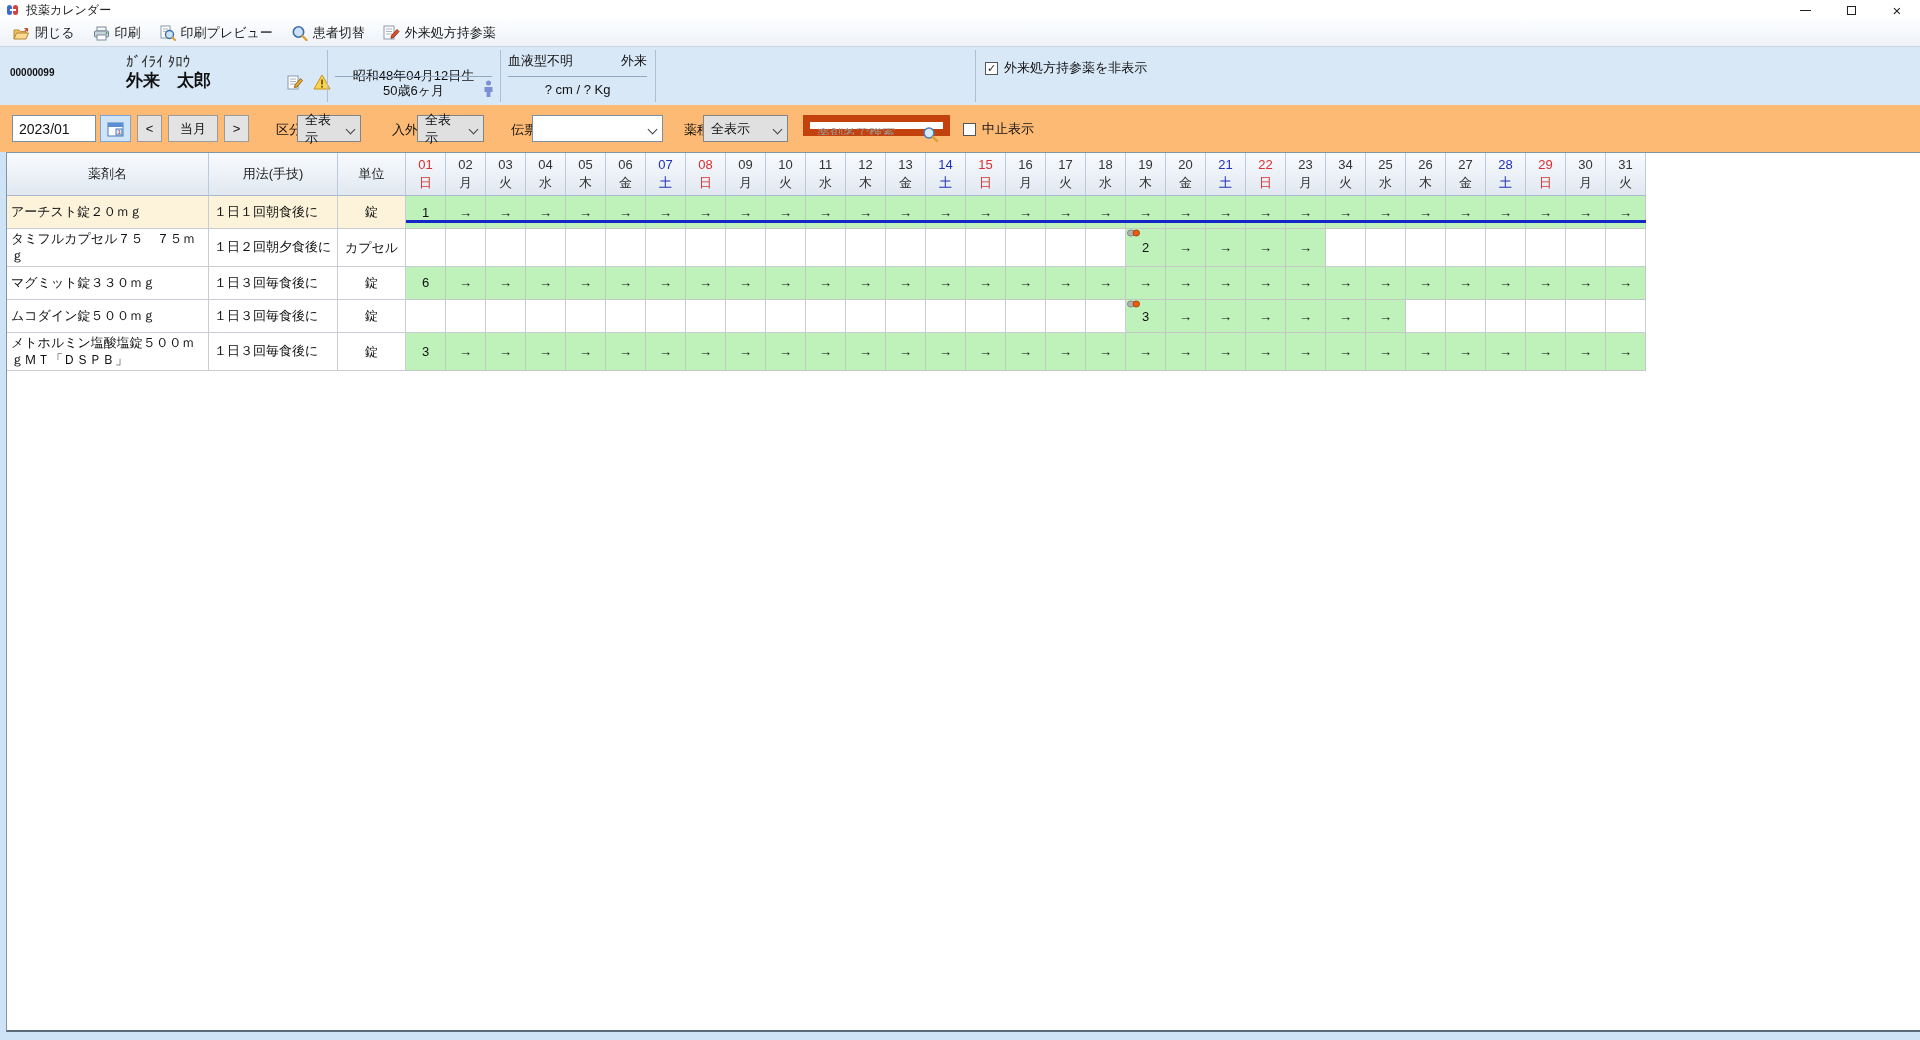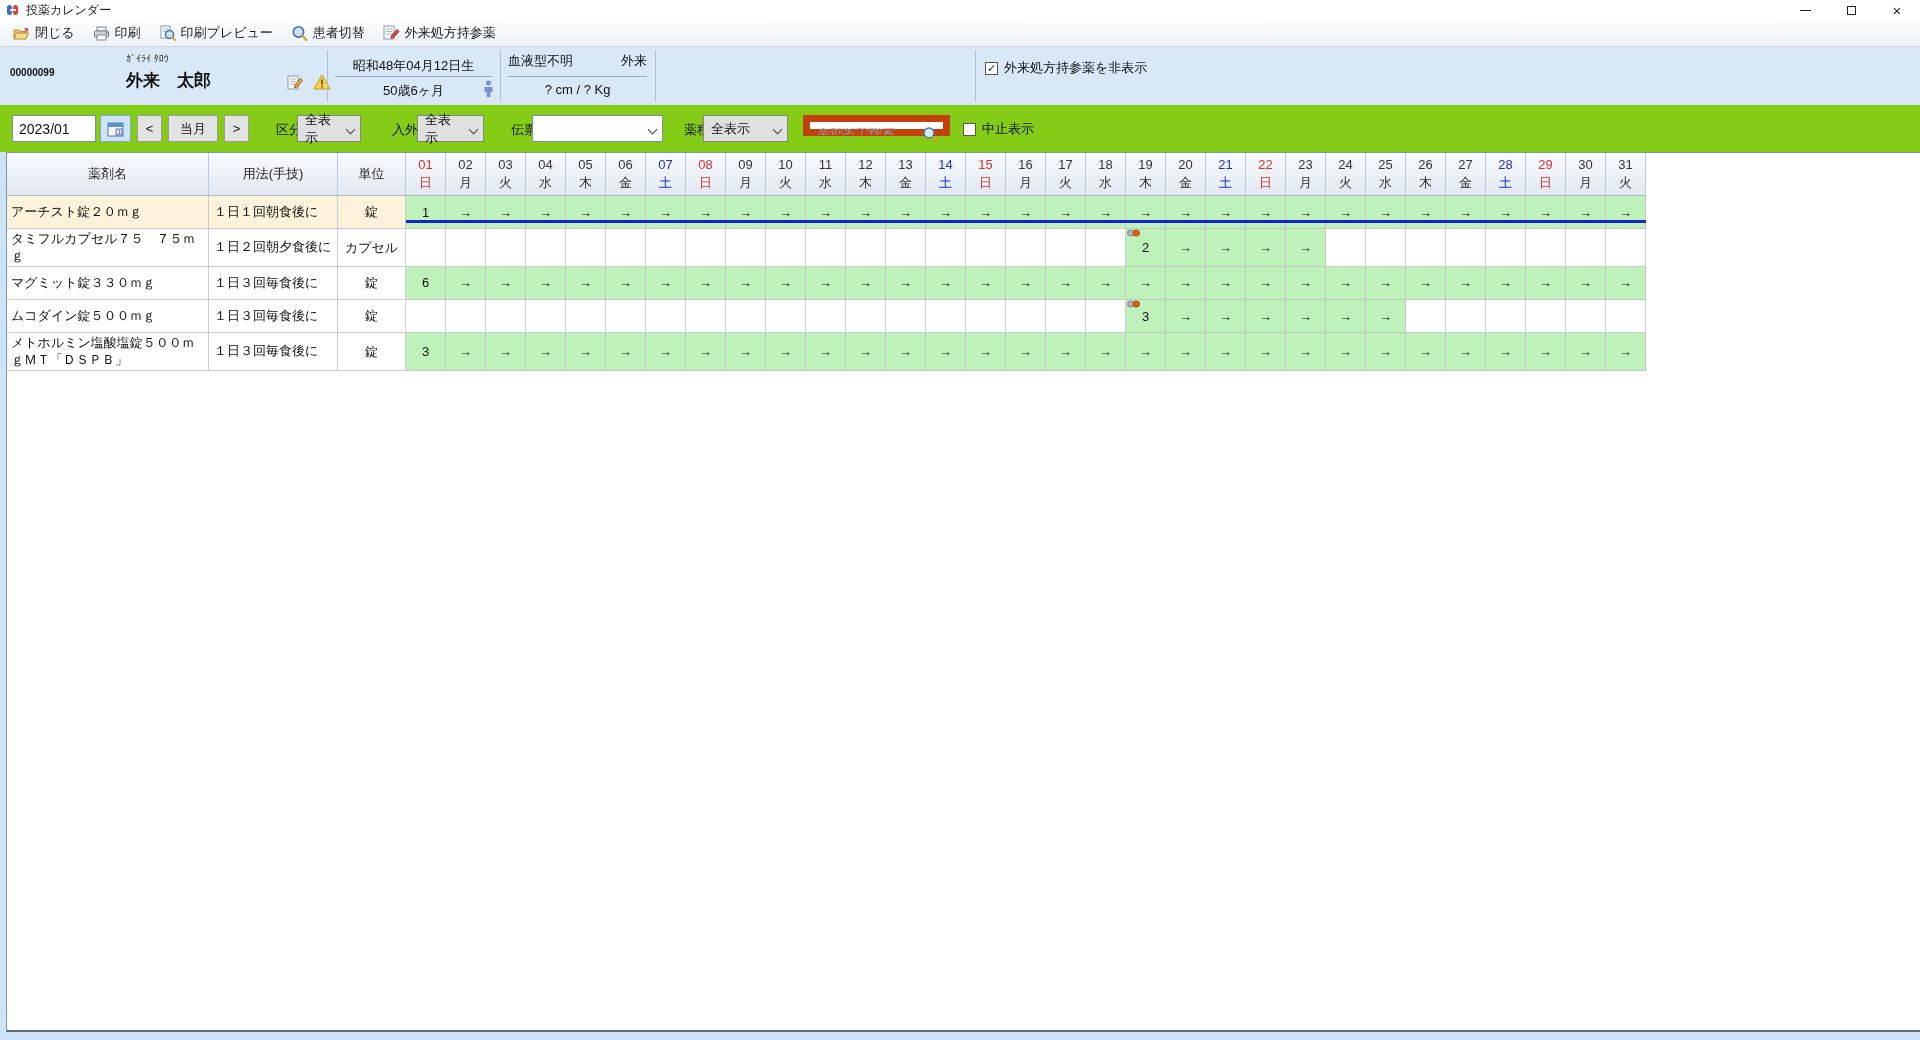--- a/index.html
+++ b/index.html
@@ -18,41 +18,41 @@
 
   
   .toolbar { height:27px; background:linear-gradient(#fcfdfe,#edf2f8); border-bottom:1px solid #ccd6e2; display:flex; align-items:center; padding:0 4px; }
   .tool-btn { display:flex; align-items:center; gap:5px; font-size:13px; color:#1a1a1a; padding:2px 9px; height:23px; border-radius:2px; }
   .tool-btn svg { display:block; }
 
   
   .patient-band { height:58px; background:#d8e8f7; position:relative; }
   .vsep { position:absolute; top:3px; bottom:3px; width:1px; background:#aebfd2; }
   .patient-id { position:absolute; left:10px; top:20px; font-size:10px; font-weight:bold; color:#111; }
-  .kana { position:absolute; left:126px; top:6px; font-size:10px; color:#333; }
+  .kana { position:absolute; left:126px; top:6px; font-size:15px; color:#333; }
   .pname { position:absolute; left:126px; top:22px; font-size:17px; font-weight:bold; color:#111; }
   .icon-abs { position:absolute; }
   .birth-panel { position:absolute; left:327px; width:173px; top:0; height:58px; }
   .blood-panel { position:absolute; left:500px; width:155px; top:0; height:58px; }
-  .panel-top { position:absolute; top:10px; left:0; right:0; text-align:center; font-size:13px; color:#111; }
+  .panel-top { position:absolute; top:20px; left:0; right:0; text-align:center; font-size:13px; color:#111; }
   .panel-hr { position:absolute; top:29px; left:8px; right:8px; border-top:1px solid #93a8be; }
   .panel-bottom { position:absolute; top:35px; left:0; right:0; text-align:center; font-size:13px; color:#111; }
   .blood-label { position:absolute; top:5px; left:8px; font-size:13px; color:#111; }
   .visit-label { position:absolute; top:5px; right:8px; font-size:13px; color:#111; }
   .radio-area { position:absolute; left:655px; top:0; width:320px; height:58px; }
   .radio-item { position:absolute; display:flex; align-items:center; gap:5px; font-size:13px; color:#111; white-space:nowrap; }
   .radio-circle { width:13px; height:13px; border:1px solid #555; border-radius:50%; background:#fff; position:relative; flex:0 0 13px; }
   .radio-circle.on::after { content:""; position:absolute; left:3px; top:3px; width:5px; height:5px; border-radius:50%; background:#1a1a1a; }
   .radio-item.sel span.rlabel { color:#2030cc; font-weight:bold; }
   .chk-area { position:absolute; left:985px; top:12px; }
   .chk-row { display:flex; align-items:center; gap:6px; font-size:13px; color:#111; white-space:nowrap; }
   .chk-box { width:13px; height:13px; border:1px solid #555; background:#fff; display:flex; align-items:center; justify-content:center; font-size:11px; line-height:11px; color:#222; flex:0 0 13px; }
 
   
-  .filter-band { height:47px; background:#84cc16; position:relative; }
+  .filter-band { height:47px; background:#fdba74; position:relative; }
   .f-label { position:absolute; top:16px; font-size:13px; color:#111;margin-left:14px; }
   .month-input { position:absolute; left:12px; top:10px; width:84px; height:27px; border:1px solid #7d8fa3; background:#fff; font-size:14px; font-family:inherit; padding:0 6px; color:#111; }
   .icon-btn { position:absolute; top:10px; height:27px; display:flex; align-items:center; justify-content:center; border:1px solid #7aa7d8; background:#cfe4f7; }
   .nav-btn { position:absolute; top:10px; height:27px; background:#e3e3e3; border:1px solid #9b9b9b; font-size:13px; color:#111; display:flex; align-items:center; justify-content:center; }
   .sel { position:absolute; top:10px; height:27px; background:#e0e0e0; border:1px solid #848484; display:flex; align-items:center; font-size:13px; color:#111; padding:0 20px 0 7px; }
   .sel.white { background:#fff; border-color:#7d8fa3; }
   .chev { position:absolute; right:6px; top:10px; width:7px; height:7px; border-left:1.5px solid #444; border-bottom:1.5px solid #444; transform:rotate(-45deg); }
   .search-wrap { position:absolute; left:803px; top:10px; width:147px; height:21px; border:7px solid #c2410c; background:#fff; }
   .search-wrap input { border:0; outline:0; width:118px; height:100%; font-size:13px; font-family:inherit; padding:0 4px 0 7px; color:#111; background:transparent; }
   .search-wrap input::placeholder { color:#9a9a9a; }
@@ -359,21 +359,21 @@
         </div>
         <div class="h-cell h-day t-sun">
           <span>22</span>
           <span>日</span>
         </div>
         <div class="h-cell h-day t-wd">
           <span>23</span>
           <span>月</span>
         </div>
         <div class="h-cell h-day t-wd">
-          <span>24</span>
+          <span>34</span>
           <span>火</span>
         </div>
         <div class="h-cell h-day t-wd">
           <span>25</span>
           <span>水</span>
         </div>
         <div class="h-cell h-day t-wd">
           <span>26</span>
           <span>木</span>
         </div>

